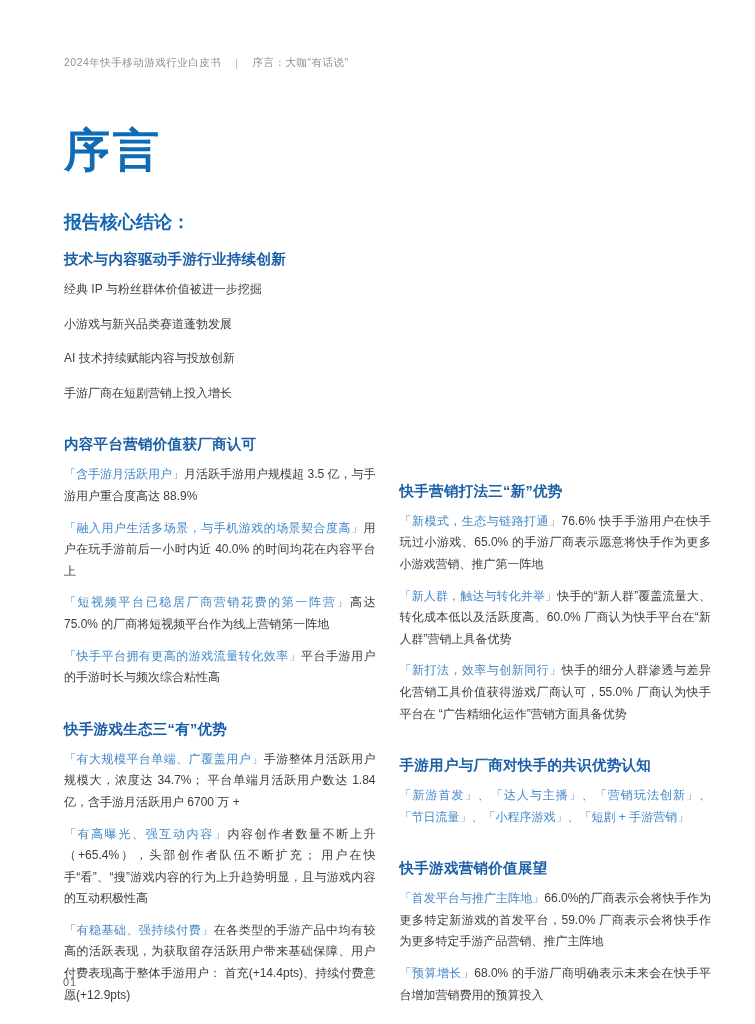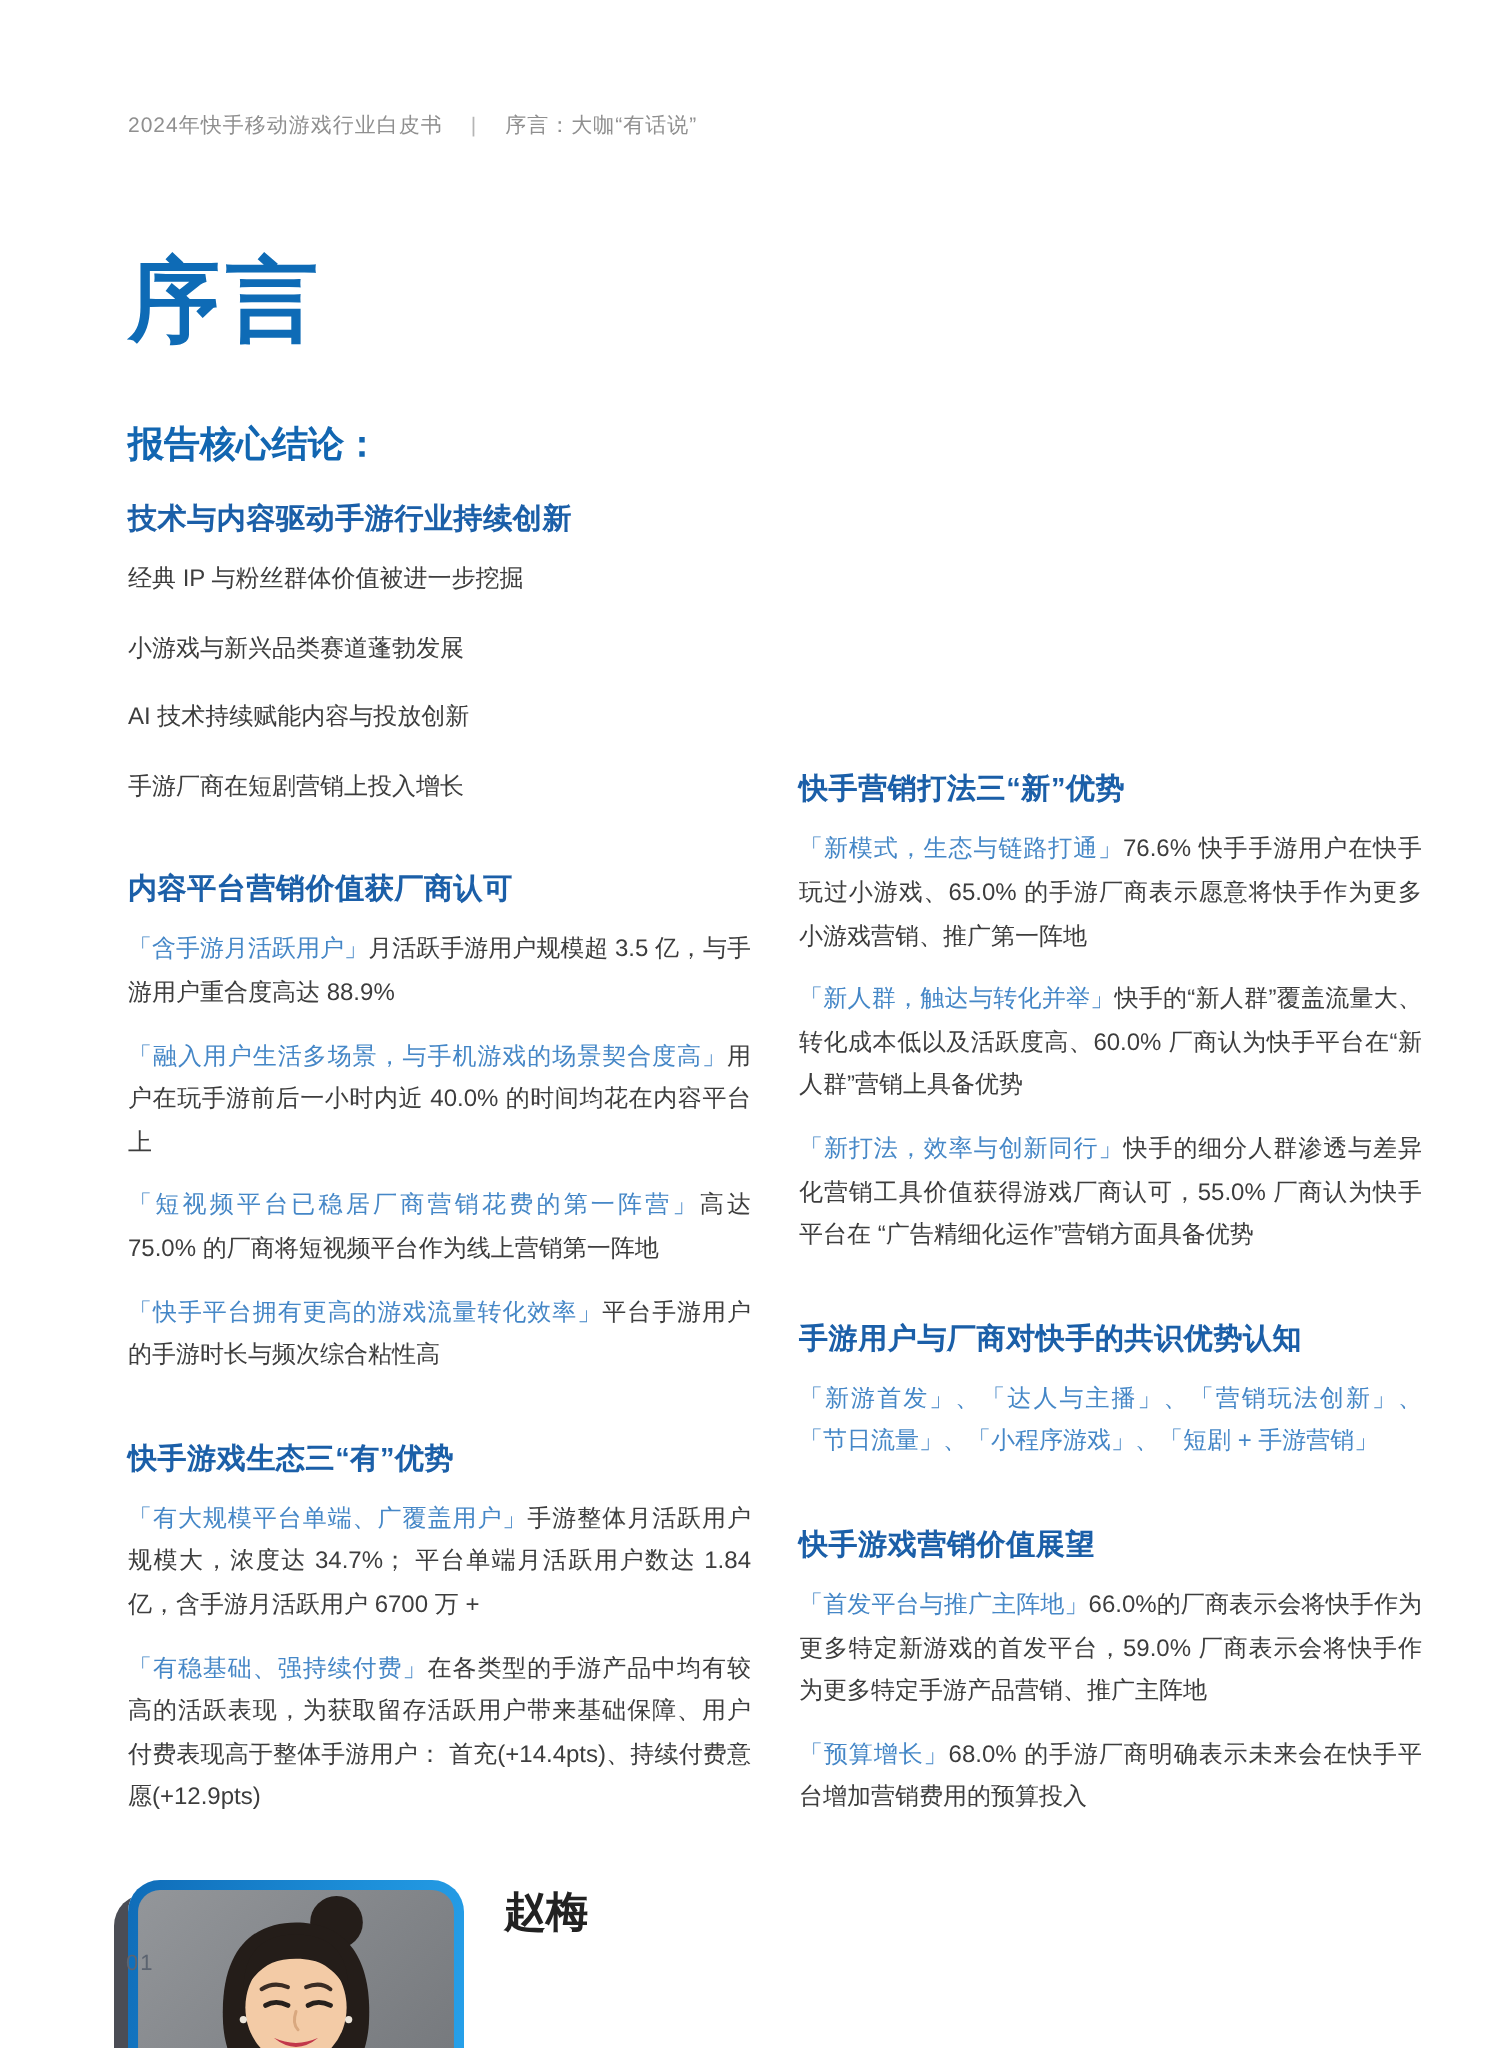--- a/index.html
+++ b/index.html
@@ -80,20 +80,21 @@
         <section class="conclusion-section">
           <h3 class="sec-heading">内容平台营销价值获厂商认可</h3>
           <p class="item"><span class="lead">「含手游月活跃用户」</span><span>月活跃手游用户规模超 3.5 亿，与手游用户重合度高达 88.9%</span></p>
           <p class="item"><span class="lead">「融入用户生活多场景，与手机游戏的场景契合度高」</span><span>用户在玩手游前后一小时内近 40.0% 的时间均花在内容平台上</span></p>
           <p class="item"><span class="lead">「短视频平台已稳居厂商营销花费的第一阵营」</span><span>高达 75.0% 的厂商将短视频平台作为线上营销第一阵地</span></p>
           <p class="item"><span class="lead">「快手平台拥有更高的游戏流量转化效率」</span><span>平台手游用户的手游时长与频次综合粘性高</span></p>
         </section>
         <section class="conclusion-section">
           <h3 class="sec-heading">快手游戏生态三“有”优势</h3>
           <p class="item"><span class="lead">「有大规模平台单端、广覆盖用户」</span><span>手游整体月活跃用户规模大，浓度达 34.7%； 平台单端月活跃用户数达 1.84 亿，含手游月活跃用户 6700 万 +</span></p>
+          <p class="item"><span class="lead">「有高曝光、强互动内容」</span><span>内容创作者数量不断上升（+65.4%），头部创作者队伍不断扩充； 用户在快手“看”、“搜”游戏内容的行为上升趋势明显，且与游戏内容的互动积极性高</span></p>
           <p class="item"><span class="lead">「有稳基础、强持续付费」</span><span>在各类型的手游产品中均有较高的活跃表现，为获取留存活跃用户带来基础保障、用户付费表现高于整体手游用户： 首充(+14.4pts)、持续付费意愿(+12.9pts)</span></p>
         </section>
       </div>
     <div class="col col-right">
         <section class="conclusion-section">
           <h3 class="sec-heading">快手营销打法三“新”优势</h3>
           <p class="item"><span class="lead">「新模式，生态与链路打通」</span><span>76.6% 快手手游用户在快手玩过小游戏、65.0% 的手游厂商表示愿意将快手作为更多小游戏营销、推广第一阵地</span></p>
           <p class="item"><span class="lead">「新人群，触达与转化并举」</span><span>快手的“新人群”覆盖流量大、转化成本低以及活跃度高、60.0% 厂商认为快手平台在“新人群”营销上具备优势</span></p>
           <p class="item"><span class="lead">「新打法，效率与创新同行」</span><span>快手的细分人群渗透与差异化营销工具价值获得游戏厂商认可，55.0% 厂商认为快手平台在 “广告精细化运作”营销方面具备优势</span></p>
         </section>

